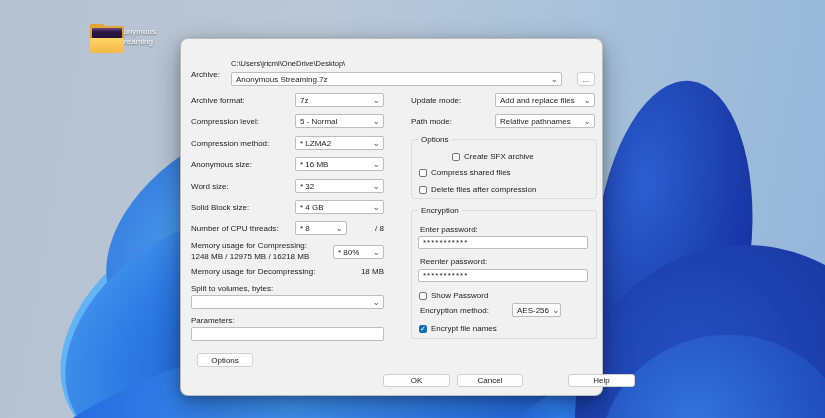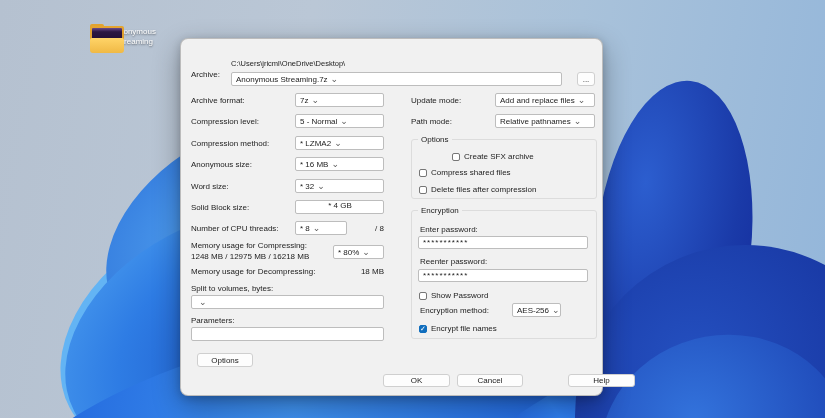--- a/index.html
+++ b/index.html
@@ -41,21 +41,21 @@
     box-shadow:0 10px 28px rgba(0,0,0,.32),0 2px 8px rgba(0,0,0,.18);
     font-size:8px;color:#1c1c1c;}
   .titlebar{position:absolute;left:0;top:0;right:0;height:18px;}
   .title{position:absolute;left:8px;top:5px;color:#3d3d3d;}
   .close-btn{position:absolute;right:7px;top:3px;width:13px;height:13px;display:flex;
     align-items:center;justify-content:center;color:#5a5a5a;font-size:9px;cursor:default;}
   .lbl{position:absolute;white-space:nowrap;}
   .r{text-align:right;}
   .combo{position:absolute;height:14px;box-sizing:border-box;background:#fff;
     border:1px solid #bdbdbd;border-radius:2px;display:flex;align-items:center;
-    padding:0 3px 0 4px;white-space:nowrap;overflow:hidden;}
+    justify-content:space-between;padding:0 3px 0 4px;white-space:nowrap;overflow:hidden;}
   .combo .chev{color:#5a5a5a;font-size:9px;line-height:6px;margin-left:3px;}
   .field{position:absolute;height:14px;box-sizing:border-box;background:#fff;
     border:1px solid #bdbdbd;border-radius:2px;display:flex;align-items:center;
     padding:0 4px;white-space:nowrap;overflow:hidden;}
   .btn{position:absolute;height:13px;box-sizing:border-box;background:#fdfdfd;
     border:1px solid #cfcfcf;border-radius:3px;display:flex;align-items:center;
     justify-content:center;color:#1c1c1c;cursor:default;}
   .groupbox{position:absolute;border:1px solid #dcdcdc;border-radius:3px;box-sizing:border-box;}
   .groupbox .gb-title{position:absolute;top:-5px;left:6px;background:#f1f1f1;padding:0 3px;}
   .cbrow{position:absolute;display:flex;align-items:center;gap:4px;white-space:nowrap;}
@@ -126,21 +126,21 @@
     <span class="chev">⌄</span>
   </div>
 
   <div class="lbl" style="left:10px;top:143px;">Word size:</div>
   <div class="combo" style="left:114px;top:140px;width:89px;">
     <span>* 32</span>
     <span class="chev">⌄</span>
   </div>
 
   <div class="lbl" style="left:10px;top:164px;">Solid Block size:</div>
-  <div class="combo" style="left:114px;top:161px;width:89px;flex-direction:column;">
+  <div class="combo" style="left:114px;top:161px;width:89px;">
     <span>* 4 GB</span>
     <span class="chev">⌄</span>
   </div>
 
   <div class="lbl" style="left:10px;top:185px;">Number of CPU threads:</div>
   <div class="combo" style="left:114px;top:182px;width:52px;">
     <span>* 8</span>
     <span class="chev">⌄</span>
   </div>
   <div class="lbl r" style="left:170px;top:185px;width:33px;">/ 8</div>

